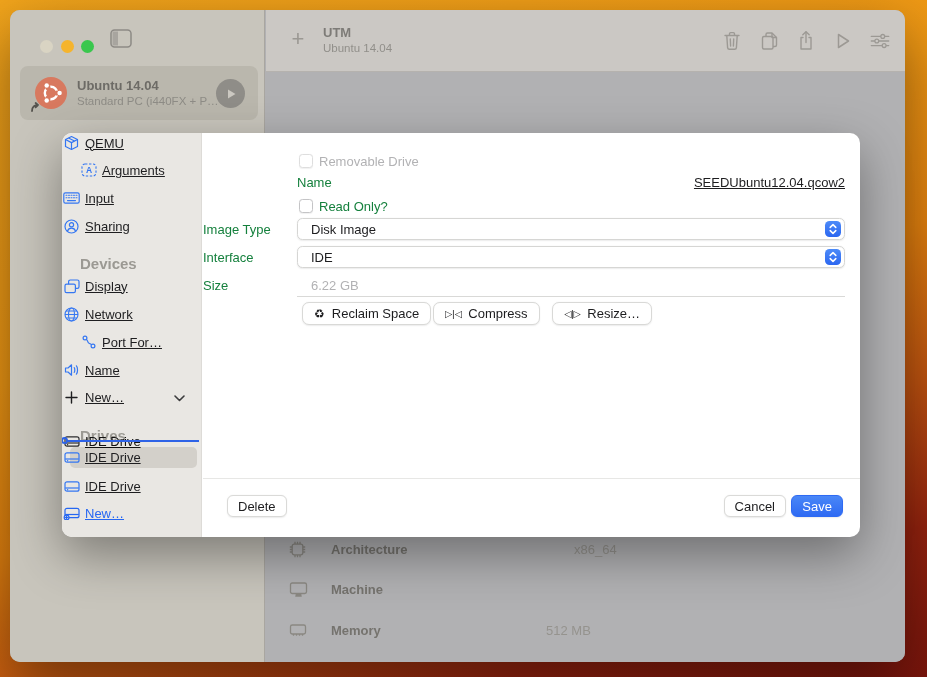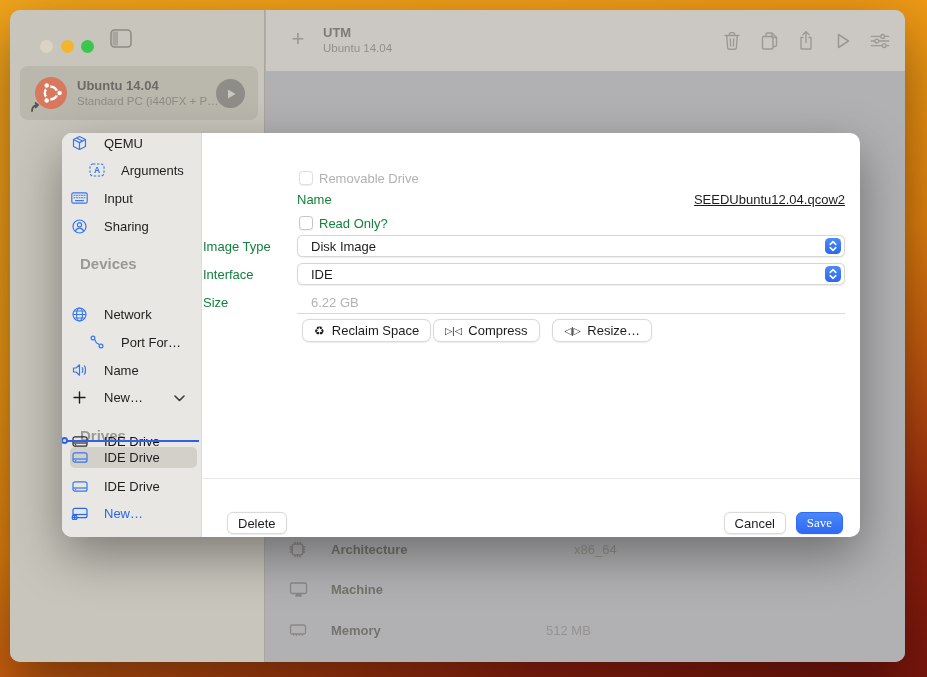--- a/index.html
+++ b/index.html
@@ -53,31 +53,31 @@
   .detail-row .dlabel { position:absolute; left:42px; top:2px; font-size:13px; font-weight:bold; color:#75736e; }
   .detail-row .dvalue { position:absolute; top:2px; font-size:13px; color:#95938e; white-space:nowrap; }
 
   
   .modal {
     position:absolute; left:62px; top:133px; width:798px; height:404px;
     border-radius:10px; background:#fff; overflow:hidden; z-index:10;
     box-shadow:0 18px 50px rgba(0,0,0,.38);
   }
   .m-sidebar { position:absolute; left:0; top:0; width:140px; height:100%; background:#e9e7e3; border-right:1px solid #dddbd7; }
-  .ml-row { position:absolute; left:8px; right:4px; height:22px; display:flex; align-items:center; gap:15px; font-size:13px; color:#1e1e20; }
+  .ml-row { position:absolute; left:0; right:4px; height:22px; display:flex; align-items:center; gap:4px; font-size:13px; color:#1e1e20;text-decoration:underline; }
   .ml-row .ic { width:19px; display:flex; justify-content:center; flex:none; }
   .ml-row.indent { padding-left:17px; }
   .ml-header { position:absolute; left:18px; font-size:15px; font-weight:bold; color:#9b9993;text-align:center; }
   .ml-sel { position:absolute; left:8px; right:4px; height:21px; background:#d3d0ca; border-radius:5px; }
   .drop-line { position:absolute; left:5px; right:2px; height:2px; background:#2e63e7; z-index:4; }
   .drop-dot { position:absolute; left:-1px; width:7px; height:7px; border:2px solid #2e63e7; border-radius:50%; z-index:4; background:transparent; }
   .ml-row.dragged { z-index:3; color:#111; }
   .ml-row.blue { color:#2667f2; }
 
-  .m-content { position:absolute; left:141px; top:17px; right:0; height:100%; }
+  .m-content { position:absolute; left:141px; top:0; right:0; height:100%; }
   .checkbox { position:absolute; width:14px; height:14px; border:1px solid #c4c4c6; border-radius:3.5px; background:#fff; box-shadow:0 .5px 1px rgba(0,0,0,.06); }
   .checkbox.dis { border-color:#dedede; }
   .flabel { position:absolute; font-size:13px; color:#15803d; }
   .flabel.dim { color:#b2b2b4; }
   .flabel.right { text-align:left; }
   .fvalue { position:absolute; font-size:13px; color:#1d1d1f;text-decoration:underline; }
   .dropdown {
     position:absolute; left:94px; right:15px; height:22px;
     background:#fff; border:1px solid #d6d6d4; border-radius:5.5px;
     box-shadow:0 .5px 1.5px rgba(0,0,0,.08);
@@ -94,21 +94,21 @@
     font-size:13px; color:#1d1d1f; box-shadow:0 .5px 1.5px rgba(0,0,0,.08);
   }
   .pill .pglyph { font-size:12px; color:#1d1d1f; }
   .pill .pglyph.small { font-size:9.5px; letter-spacing:-.5px; }
   .m-footer-line { position:absolute; left:141px; right:0; top:345px; height:1px; background:#e7e7e5; }
   .btn {
     position:absolute; height:22px; padding:0 10px; display:flex; align-items:center;
     background:#fff; border:1px solid #dadad8; border-radius:6px; font-size:13px; color:#1d1d1f;
     box-shadow:0 .5px 1.5px rgba(0,0,0,.08);
   }
-  .btn.primary { background:linear-gradient(#4a87f7,#2e6af3); border-color:#2e6af3; color:#fff;font-family:Liberation Serif, serif; }
+  .btn.primary { background:linear-gradient(#4a87f7,#2e6af3); border-color:#2e6af3; color:#fff; }
 </style>
 </head>
 <body>
 
 <div class="window">
 
   <div class="win-sidebar">
     <div class="tl c1"></div>
     <div class="tl c2"></div>
     <div class="tl c3"></div>
@@ -286,20 +286,29 @@
             <circle cx="7.5" cy="7.5" r="6.5"></circle>
             <circle cx="7.5" cy="5.8" r="2.1"></circle>
             <path d="M3.4 12.2 C4.2 9.9 5.7 9.2 7.5 9.2 C9.3 9.2 10.8 9.9 11.6 12.2"></path>
           </svg>
       </span>
       <span>Sharing</span>
     </div>
 
     <div class="ml-header" style="top:122px">Devices</div>
 
+    <div class="ml-row" style="top:142px">
+      <span class="ic">
+        <svg width="16" height="15" viewBox="0 0 16 15" fill="none" stroke="#3577f2" stroke-width="1.2">
+            <rect x="4.6" y="1" width="10.4" height="8.4" rx="1.6"></rect>
+            <rect x="1" y="5.2" width="10.4" height="8.4" rx="1.6" fill="#e9e7e3"></rect>
+          </svg>
+      </span>
+      <span>Display</span>
+    </div>
 
     <div class="ml-row" style="top:170px">
       <span class="ic">
         <svg width="15" height="15" viewBox="0 0 15 15" fill="none" stroke="#3577f2" stroke-width="1.1">
             <circle cx="7.5" cy="7.5" r="6.5"></circle>
             <ellipse cx="7.5" cy="7.5" rx="3" ry="6.5"></ellipse>
             <path d="M1 7.5 H14 M1.9 4 H13.1 M1.9 11 H13.1"></path>
           </svg>
       </span>
       <span>Network</span>

